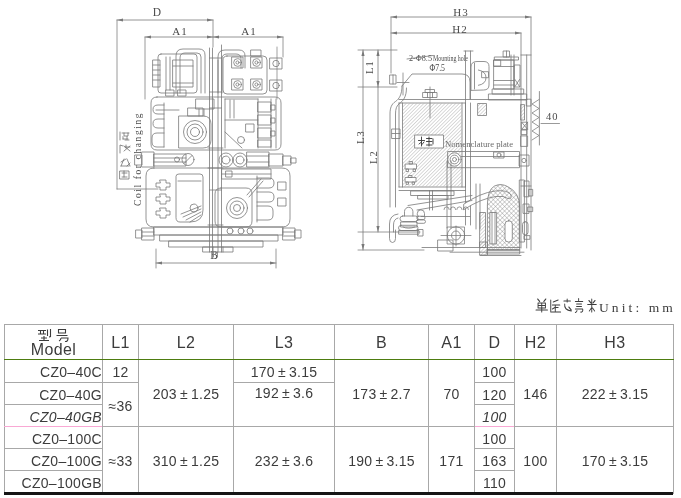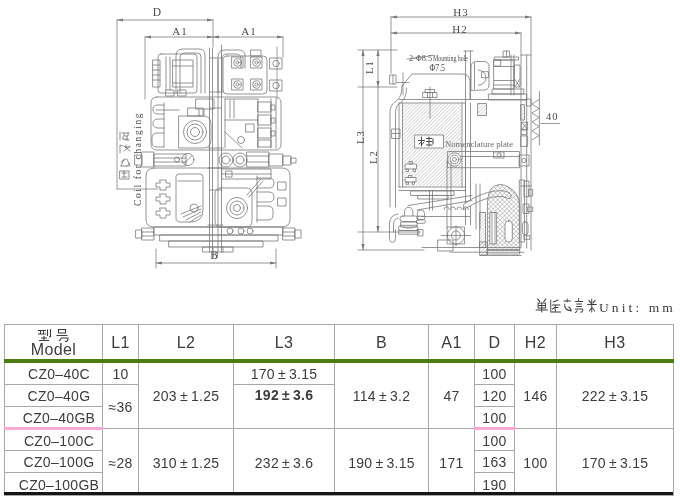--- a/index.html
+++ b/index.html
@@ -1,24 +1,24 @@
 <!DOCTYPE html>
 <html><head>
 <meta charset="utf-8">
 <style>
   html,body{margin:0;padding:0;background:#fff;width:681px;height:498px;overflow:hidden;}
   #page{position:relative;width:681px;height:498px;font-family:"Liberation Sans",sans-serif;}
   #draw{position:absolute;left:0;top:0;}
   table.spec{position:absolute;left:4px;top:324px;border-collapse:collapse;table-layout:fixed;
     font-family:"Liberation Sans",sans-serif;font-size:14px;color:#3c3c3c;letter-spacing:0.3px;}
   table.spec td{border:1px solid #a8a8a8;text-align:center;padding:2px 0 0 0;overflow:hidden;white-space:nowrap;word-spacing:-1.2px;}
-  table.spec td.m{text-align:center;padding-left:11px;}
-  table.spec tr.hdr td{border-bottom:4px solid #4d7c0f;font-size:16px;letter-spacing:0.4px;}
-  table.spec tr.grp td{border-bottom:3px solid #f9a8d4;}
-  .tophalf{vertical-align:top;padding-top:4px;font-weight:bold;}
+  table.spec td.m{text-align:right;padding-left:11px;}
+  table.spec tr.hdr td{border-bottom:1px solid #4d7c0f;font-size:16px;letter-spacing:0.4px;}
+  table.spec tr.grp td{border-bottom:1px solid #f9a8d4;font-style:italic;}
+  .tophalf{vertical-align:top;padding-top:4px;}
 </style>
 </head>
 <body>
 <div id="page">
 
 <table class="spec">
   <colgroup>
     <col style="width:98px">
         <col style="width:36px">
         <col style="width:95px">
@@ -45,62 +45,62 @@
           <td>L3</td>
           <td>B</td>
           <td>A1</td>
           <td>D</td>
           <td>H2</td>
           <td>H3</td>
   </tr>
 
   <tr style="height:23px">
     <td class="m">CZ0–40C</td>
-          <td>10</td>
+          <td>12</td>
           <td rowspan="3">203 ± 1.25</td>
           <td>170 ± 3.15</td>
-    <td rowspan="3">114 ± 3.2</td>
-          <td rowspan="3">47</td>
+    <td rowspan="3">173 ± 2.7</td>
+          <td rowspan="3">70</td>
           <td>100</td>
           <td rowspan="3">146</td>
           <td rowspan="3">222 ± 3.15</td>
   </tr>
 
   <tr style="height:22px">
     <td class="m">CZ0–40G</td>
           <td rowspan="2">≈36</td>
           <td rowspan="2" class="tophalf">192 ± 3.6</td>
           <td>120</td>
   </tr>
 
   <tr class="grp" style="height:22px">
     <td class="m">CZ0–40GB</td>
           <td>100</td>
   </tr>
 
   <tr style="height:22px">
     <td class="m">CZ0–100C</td>
-          <td rowspan="3">≈28</td>
+          <td rowspan="3">≈33</td>
           <td rowspan="3">310 ± 1.25</td>
           <td rowspan="3">232 ± 3.6</td>
     <td rowspan="3">190 ± 3.15</td>
           <td rowspan="3">171</td>
           <td>100</td>
           <td rowspan="3">100</td>
           <td rowspan="3">170 ± 3.15</td>
   </tr>
 
   <tr style="height:22px">
     <td class="m">CZ0–100G</td>
           <td>163</td>
   </tr>
 
   <tr style="height:23px">
     <td class="m">CZ0–100GB</td>
-          <td>190</td>
+          <td>110</td>
   </tr>
 </tbody>
     </table>
 
 <div style="position:absolute;left:4px;top:492px;width:669px;height:2.5px;background:#151515"></div>
 
 <svg id="draw" width="681" height="324" viewBox="0 0 681 324" fill="none" stroke-linecap="round" stroke-linejoin="round">
 <defs>
   <pattern id="hatch" width="2.5" height="2.5" patternUnits="userSpaceOnUse" patternTransform="rotate(45)">
     <line x1="0" y1="0" x2="0" y2="2.5" stroke="#8a8a8a" stroke-width="0.65"></line>

